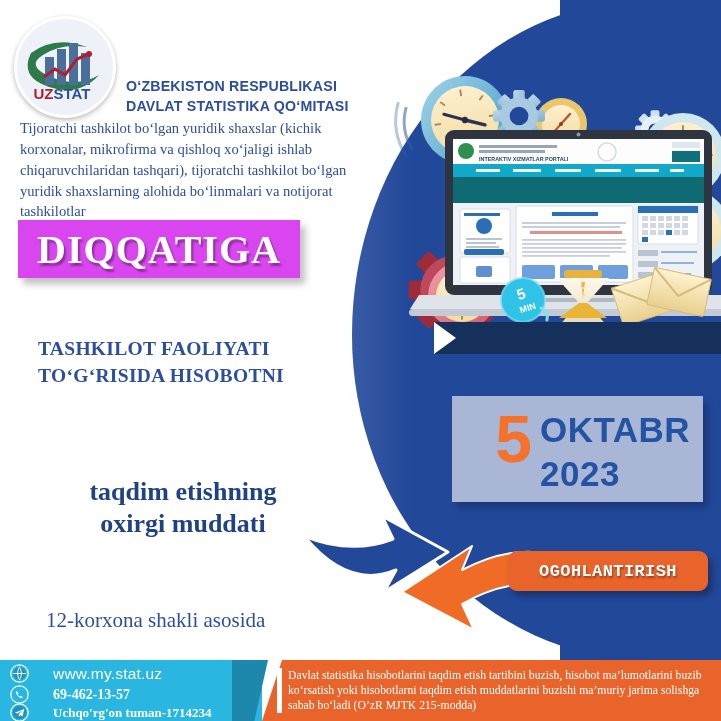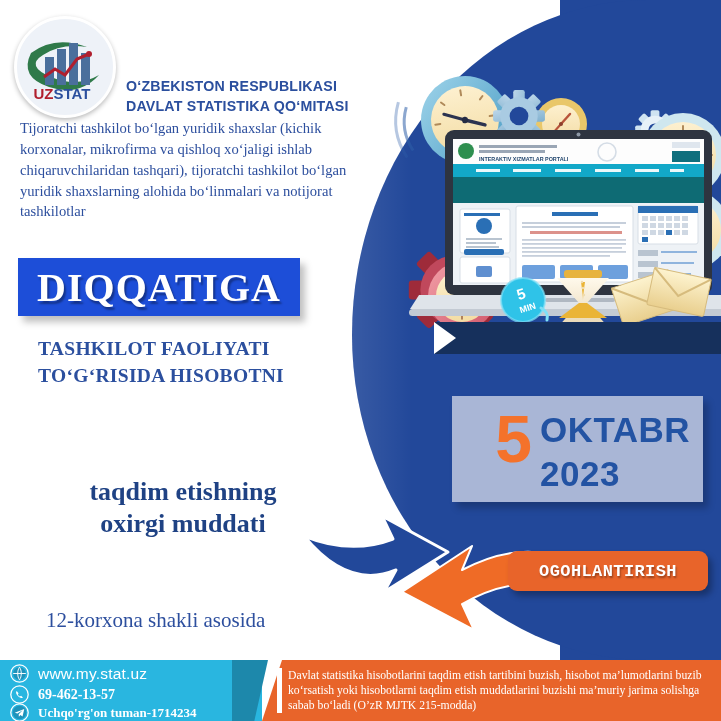--- a/index.html
+++ b/index.html
@@ -49,23 +49,23 @@
   
   .intro{
     position:absolute;left:20px;top:118px;width:340px;
     font-family:"Liberation Serif", serif;
     color:#2d4f9e;font-size:14.6px;line-height:1.43;
   }
 
   
   .diqqatiga{
     position:absolute;left:18px;top:220px;width:282px;height:58px;
-    background:#1d4ed8;
+    background:#d946ef;
     box-shadow:5px 6px 7px rgba(0,0,0,.25);
-    display:flex;align-items:center;justify-content:center;margin-top:38px;
+    display:flex;align-items:center;justify-content:center;
   }
   .diqqatiga span{
     font-family:"Liberation Serif", serif;font-weight:bold;
     color:#ffffff;font-size:40px;letter-spacing:1px;
     text-shadow:2px 3px 2px rgba(0,0,0,.35);
   }
 
   
   .mid-heading{
     position:absolute;left:38px;top:336px;width:300px;text-align:left;
@@ -137,21 +137,21 @@
     position:absolute;left:0;top:0;width:262px;height:61px;background:#29b6e0;
   }
   .footer-left-dark{
     position:absolute;left:232px;top:0;width:36px;height:61px;background:#1d88ab;
     clip-path:polygon(0 0,100% 0,62% 100%,0 100%);
   }
   .footer-right{
     position:absolute;left:262px;top:0;width:459px;height:61px;background:#e8642a;
     clip-path:polygon(20px 0,100% 0,100% 100%,0 100%);
   }
-  .f-row{position:absolute;display:flex;align-items:center;gap:9px;color:#fff;}
+  .f-row{position:absolute;display:flex;align-items:center;gap:24px;color:#fff;}
   .f-row .ficon{width:19px;height:19px;flex:0 0 19px;}
   .f-row1{left:10px;top:4px;}
   .f-row2{left:10px;top:25px;justify-content:space-between;}
   .f-row3{left:10px;top:43px;}
   .f-web{font-size:15.5px;letter-spacing:.2px;}
   .f-phone{font-family:"Liberation Serif", serif;font-weight:bold;font-size:14px;}
   .f-tg{font-family:"Liberation Serif", serif;font-weight:bold;font-size:13px;}
   .legal{
     position:absolute;left:288px;top:8px;width:424px;
     font-family:"Liberation Serif", serif;color:#fff;font-size:11.7px;line-height:1.30;

